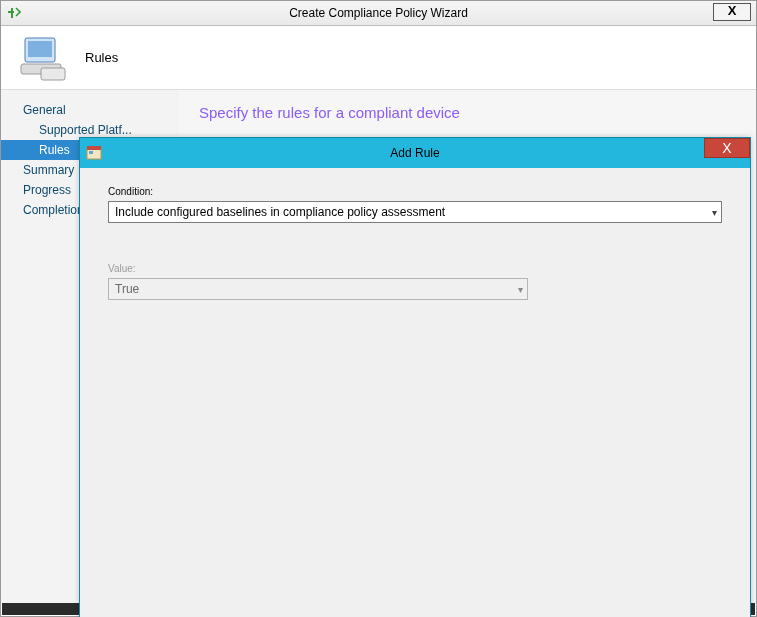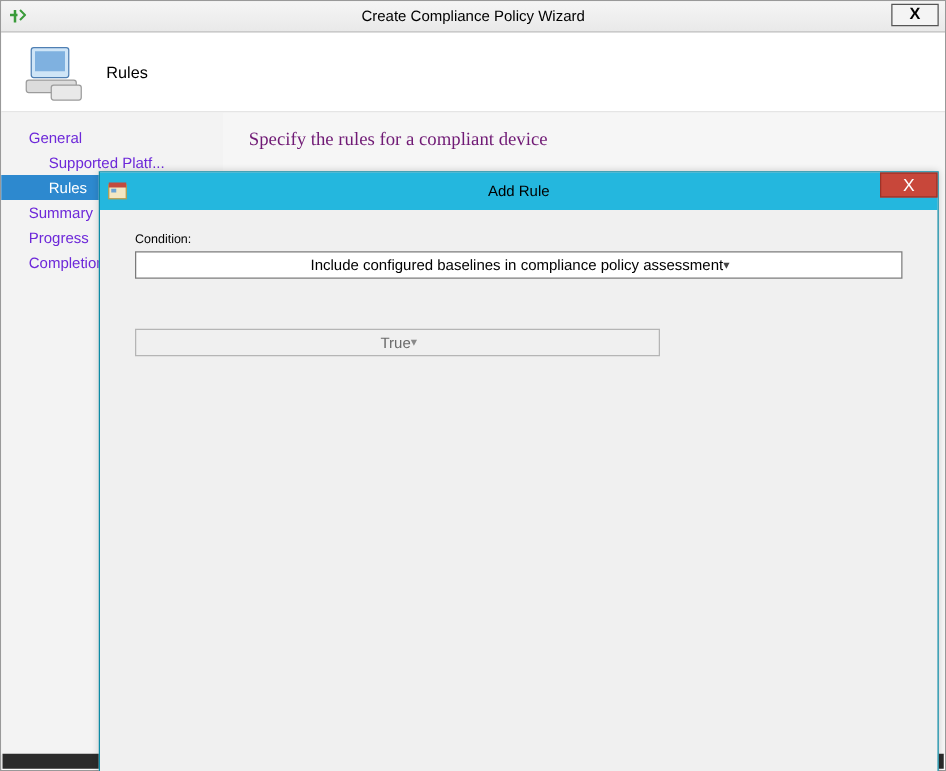--- a/index.html
+++ b/index.html
@@ -58,36 +58,35 @@
     height: calc(617px - 25px - 64px - 14px);
   }
   .sidebar {
     width: 178px;
     background: #f3f3f3;
     padding-top: 10px;
     font-size: 12px;
   }
   .side-item {
     padding: 3px 0 3px 22px;
-    color: #6d28d9;
+    color: #0c4a6e;
   }
   .side-item.sub { padding-left: 38px; }
   .side-item.sel {
     background: #2d89cf;
     color: #fff;
   }
   .mainpane {
     flex: 1;
     background: #f6f6f6;
     padding: 14px 20px;
   }
   .main-head {
-    color: #701a75;
+    color: #8b5cf6;
     font-size: 15px;
-    font-family: Liberation Serif, serif;
   }
   .bottombar {
     position: absolute; left: 1px; right: 1px; bottom: 1px;
     height: 12px;
     background: #2b2b2b;
   }
 
   
   .modal {
     position: absolute;
@@ -123,21 +122,21 @@
     padding: 18px 16px 12px 16px;
   }
   .lbl { font-size: 10px; margin-bottom: 4px; }
   .lbl.disabled { color: #9c9c9c; }
   .combo {
     width: 100%;
     height: 22px;
     border: 1px solid #7a7a7a;
     background: #fff;
     font-size: 12px;
-    display: flex; align-items: center; justify-content: center;
+    display: flex; align-items: center; justify-content: space-between;
     padding: 0 4px 0 6px;
   }
   .combo .caret { font-size: 10px; color: #444; }
   .combo.section2 {
     width: 420px;
     background: #f0f0f0;
     border: 1px solid #b5b5b5;
     color: #6a6a6a;
   }
   .section2 .caret { color: #8a8a8a; }
@@ -218,20 +217,21 @@
 
     <div class="modal-body">
 
       <div class="lbl">Condition:</div>
       <div class="combo">
         <span>Include configured baselines in compliance policy assessment</span>
         <span class="caret">▾</span>
       </div>
 
       <div class="value-block">
+        <div class="lbl disabled">Value:</div>
         <div class="combo section2">
           <span>True</span>
           <span class="caret">▾</span>
         </div>
       </div>
 
       <div class="modal-buttons">
         <div class="btn">OK</div>
       </div>
     </div>

